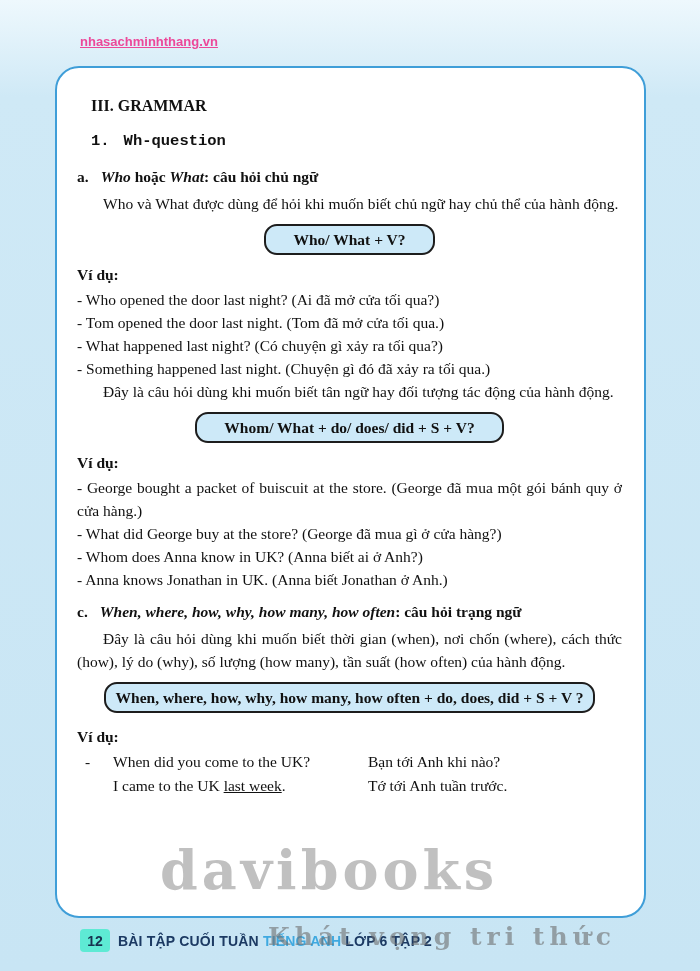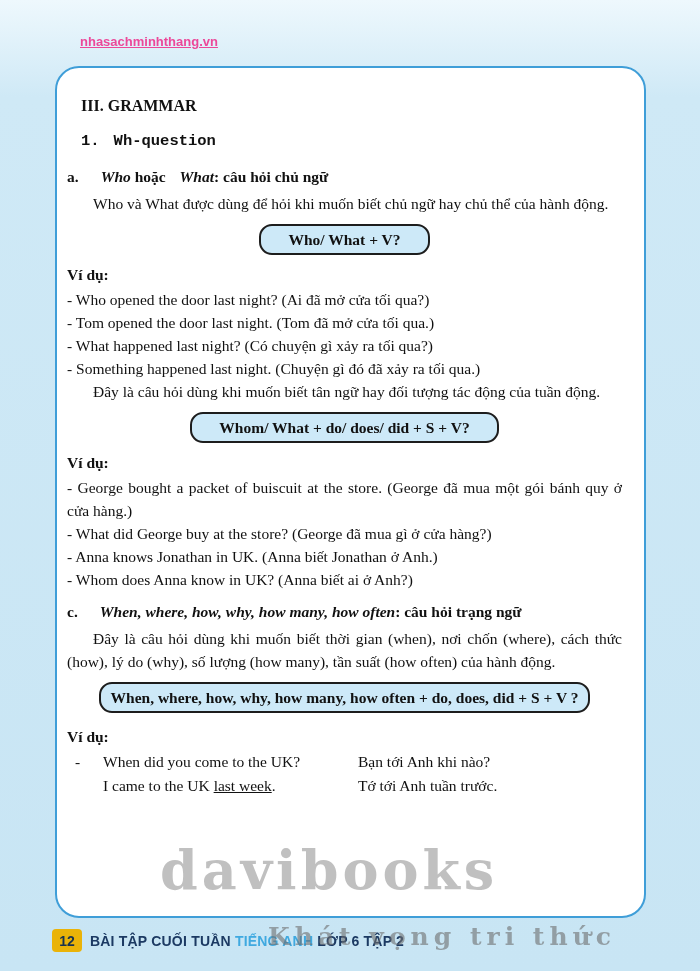--- a/index.html
+++ b/index.html
@@ -20,40 +20,40 @@
     color: #ec4899; text-decoration: underline;
   }
   .sheet {
     position: absolute;
     left: 55px; top: 66px;
     width: 591px; height: 852px;
     background: #ffffff;
     border: 2px solid #3f9ed8;
     border-radius: 24px;
     box-sizing: border-box;
-    padding: 26px 22px 16px 10px;
+    padding: 26px 22px 16px 20px;
     font-size: 15.5px;
     line-height: 23px;
   }
   .h-grammar {
     font-weight: bold; font-size: 16px;
     margin: 0 0 13px 14px;
   }
   .h-item {
     font-weight: bold;
     margin: 0 0 12px 14px;
     font-family: Liberation Mono, monospace;
   }
   .h-item .num { margin-right: 14px; }
   .sec-head {
     font-weight: bold;
     margin: 9px 0 4px 0;
   }
   .sec-head .lbl { margin-right: 12px; }
-  .sec-head .kw { font-style: italic; margin-left: 10px; }
+  .sec-head .kw { font-style: italic; }
   .para {
     margin: 0;
     text-indent: 26px;
     text-align: justify;
   }
   .formula {
     width: max-content;
     max-width: 540px;
     margin: 9px auto 8px auto;
     padding: 2px 27px;
@@ -97,27 +97,28 @@
     white-space: nowrap;
   }
   .footer {
     position: absolute;
     left: 52px; top: 929px;
     display: flex; align-items: center;
     font-family: "Liberation Sans", sans-serif;
     z-index: 3;
   }
   .page-num {
-    background: #eab308;
+    background: #5eead4;
     border-radius: 4px;
     min-width: 30px; height: 23px;
     display: flex; align-items: center; justify-content: center;
     font-weight: bold; font-size: 14px;
     color: #17324f;
     margin-right: 8px;
+    margin-left: 28px;
   }
   .footer-title {
     font-weight: bold; font-size: 14px;
     letter-spacing: 0.2px;
     color: #1c3a63;
   }
   .footer-title .accent { color: #3fa9e0; }
 </style>
 </head>
 <body>
@@ -136,27 +137,27 @@
     <span class="lbl">a.</span><span class="kw">Who</span><span> hoặc </span><span class="kw">What</span><span>: câu hỏi chủ ngữ</span>
   </div>
   <p class="para">Who và What được dùng để hỏi khi muốn biết chủ ngữ hay chủ thể của hành động.</p>
   <div class="formula">Who/ What + V?</div>
   <div class="vidu">Ví dụ:</div>
   <p class="ex">- Who opened the door last night? (Ai đã mở cửa tối qua?)</p>
   <p class="ex">- Tom opened the door last night. (Tom đã mở cửa tối qua.)</p>
   <p class="ex">- What happened last night? (Có chuyện gì xảy ra tối qua?)</p>
   <p class="ex">- Something happened last night. (Chuyện gì đó đã xảy ra tối qua.)</p>
 
-  <p class="para">Đây là câu hỏi dùng khi muốn biết tân ngữ hay đối tượng tác động của tuần động.</p>
+  <p class="para">Đây là câu hỏi dùng khi muốn biết tân ngữ hay đối tượng tác động của hành động.</p>
   <div class="formula">Whom/ What + do/ does/ did + S + V?</div>
   <div class="vidu">Ví dụ:</div>
   <p class="ex">- George bought a packet of buiscuit at the store. (George đã mua một gói bánh quy ở cửa hàng.)</p>
   <p class="ex">- What did George buy at the store? (George đã mua gì ở cửa hàng?)</p>
+  <p class="ex">- Whom does Anna know in UK? (Anna biết ai ở Anh?)</p>
   <p class="ex">- Anna knows Jonathan in UK. (Anna biết Jonathan ở Anh.)</p>
-  <p class="ex">- Whom does Anna know in UK? (Anna biết ai ở Anh?)</p>
 
   <div class="sec-head">
     <span class="lbl">c.</span><span class="kw">When, where, how, why, how many, how often</span><span>: câu hỏi trạng ngữ</span>
   </div>
   <p class="para">Đây là câu hỏi dùng khi muốn biết thời gian (when), nơi chốn (where), cách thức (how), lý do (why), số lượng (how many), tần suất (how often) của hành động.</p>
   <div class="formula wide">When, where, how, why, how many, how often + do, does, did + S + V ?</div>
   <div class="vidu" style="margin-top:12px;">Ví dụ:</div>
 
   <div class="dlg-row">
     <span class="dlg-dash">-</span>

